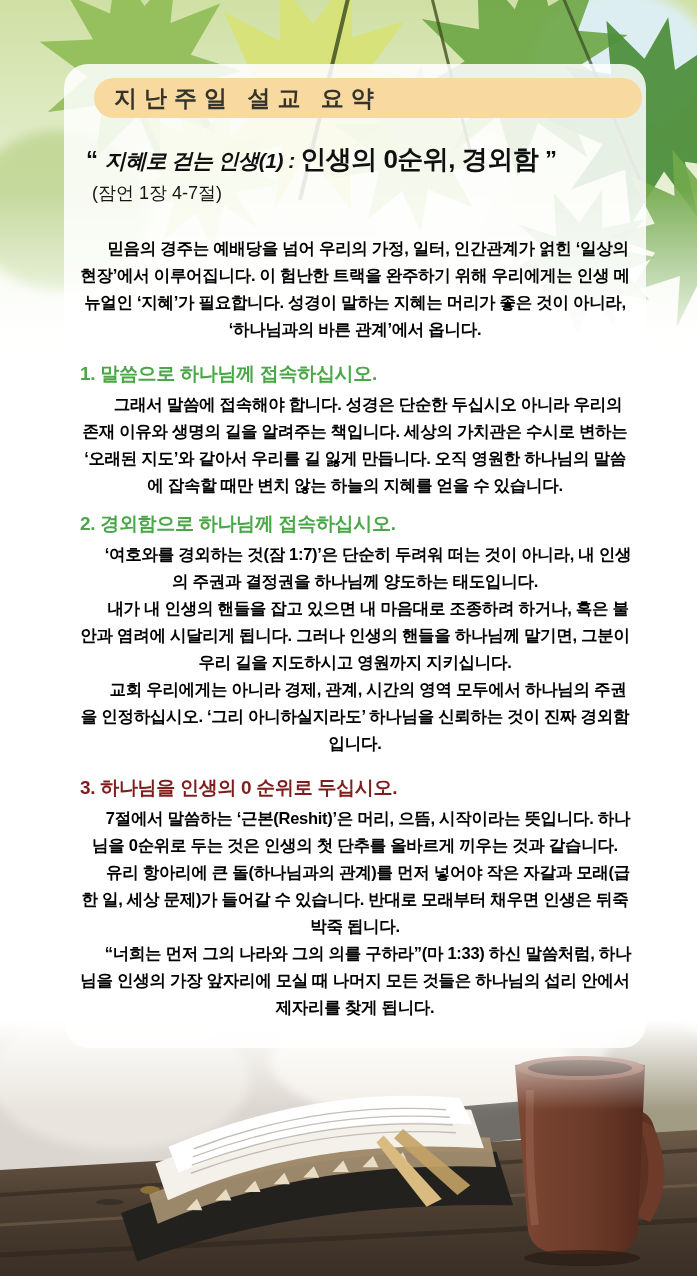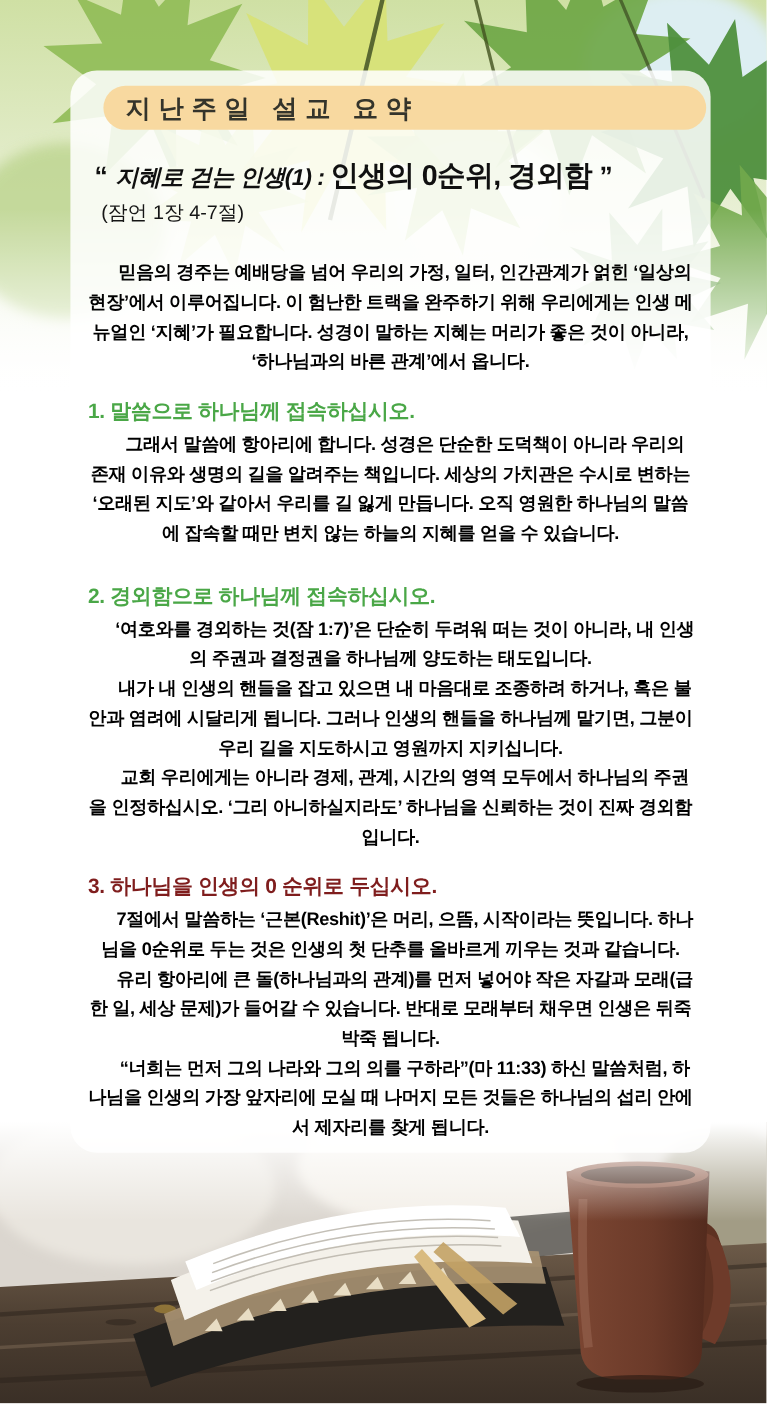--- a/index.html
+++ b/index.html
@@ -34,21 +34,21 @@
   .body-p{
     margin:0;text-indent:26px;font-size:16.5px;line-height:27px;
     font-weight:700;color:#000000;letter-spacing:-0.3px;text-align:center;
   }
   .intro-gap{margin-top:30px;}
   .closing-gap{margin-top:26px;}
   h3.sec{
     font-size:19px;font-weight:bold;margin:18px 0 4px 2px;
     letter-spacing:-0.3px;
   }
-  h3.gap-lg{margin-top:30px;}
+  h3.gap-lg{margin-top:12px;}
 </style>
 </head>
 <body>
 
 <div class="bg-top">
   <svg width="697" height="360" viewBox="0 0 697 360">
     <defs>
       <linearGradient id="skyg" x1="0" y1="0" x2="0" y2="1">
         <stop offset="0" stop-color="#cfe0a4"></stop>
         <stop offset="0.55" stop-color="#e9f0d6"></stop>
@@ -165,26 +165,26 @@
   </div>
 
   <div class="title-line">
     <span class="q">“ </span><span class="t1">지혜로 걷는 인생(1) : </span><span class="t2">인생의 0순위, 경외함</span><span class="q"> ”</span>
   </div>
   <div class="scripture">(잠언  1장 4-7절)</div>
 
   <p class="body-p intro-gap">믿음의 경주는 예배당을 넘어 우리의 가정, 일터, 인간관계가 얽힌 ‘일상의 현장’에서 이루어집니다.    이 험난한 트랙을 완주하기 위해 우리에게는 인생 메뉴얼인 ‘지혜’가 필요합니다.   성경이 말하는 지혜는 머리가 좋은 것이 아니라, ‘하나님과의 바른 관계’에서 옵니다.</p>
 
   <h3 class="sec" style="color: rgb(74, 167, 71);">1.   말씀으로 하나님께 접속하십시오.</h3>
-  <p class="body-p">그래서 말씀에 항아리에 합니다.  성경은 단순한 도덕책이 아니라 우리의 존재 이유와 생명의 길을 알려주는 책입니다.  세상의 가치관은 수시로 변하는 ‘오래된 지도’와 같아서 우리를 길 잃게 만듭니다.  오직 영원한 하나님의 말씀에 잡속할 때만 변치 않는 하늘의 지혜를 얻을 수 있습니다.</p>
+  <p class="body-p">그래서 말씀에 접속해야 합니다.  성경은 단순한 두십시오 아니라 우리의 존재 이유와 생명의 길을 알려주는 책입니다.  세상의 가치관은 수시로 변하는 ‘오래된 지도’와 같아서 우리를 길 잃게 만듭니다.  오직 영원한 하나님의 말씀에 잡속할 때만 변치 않는 하늘의 지혜를 얻을 수 있습니다.</p>
 
   <h3 class="sec gap-lg" style="color: rgb(74, 167, 71);">2.  경외함으로 하나님께 접속하십시오.</h3>
   <p class="body-p">‘여호와를 경외하는 것(잠 1:7)’은 단순히 두려워 떠는 것이 아니라, 내 인생의 주권과 결정권을 하나님께 양도하는 태도입니다.</p>
   <p class="body-p">내가 내 인생의 핸들을 잡고 있으면 내 마음대로 조종하려 하거나, 혹은 불안과 염려에 시달리게 됩니다.  그러나 인생의 핸들을 하나님께 맡기면,  그분이 우리 길을 지도하시고 영원까지 지키십니다.</p>
   <p class="body-p">교회 우리에게는 아니라 경제, 관계, 시간의 영역 모두에서 하나님의 주권을 인정하십시오.  ‘그리 아니하실지라도’ 하나님을 신뢰하는 것이 진짜 경외함입니다.</p>
 
   <h3 class="sec" style="color: #7f1d1d;">3.   하나님을 인생의 0 순위로 두십시오.</h3>
   <p class="body-p">7절에서 말씀하는 ‘근본(Reshit)’은 머리, 으뜸, 시작이라는 뜻입니다.  하나님을 0순위로 두는 것은 인생의 첫 단추를 올바르게 끼우는 것과 같습니다.</p>
   <p class="body-p">유리 항아리에 큰 돌(하나님과의 관계)를 먼저 넣어야 작은 자갈과 모래(급한 일, 세상 문제)가 들어갈 수 있습니다.  반대로 모래부터 채우면 인생은 뒤죽박죽 됩니다.</p>
-  <p class="body-p">“너희는 먼저 그의 나라와 그의 의를 구하라”(마 11:33) 하신 말씀처럼, 하나님을 인생의 가장 앞자리에 모실 때 나머지 모든 것들은 하나님의 섭리 안에서 제자리를 찾게 됩니다.</p>
+  <p class="body-p">“너희는 먼저 그의 나라와 그의 의를 구하라”(마 1:33) 하신 말씀처럼, 하나님을 인생의 가장 앞자리에 모실 때 나머지 모든 것들은 하나님의 섭리 안에서 제자리를 찾게 됩니다.</p>
 
   <p class="body-p closing-gap">인생의 위기는 돈이나 건강의 문제가 아니라,  하나님의 말씀이 들리지 않고 내 고집이 앞설 때 찾아옵니다.  이번 한 주간 세상의 소리를 잠시 멈추고, 말씀과 경외함으로 하나님께 0순위로 접속하십시오.  하나님이 주시는 지혜를 통해 무너진 관계가 회복되고, 인생의 실타래가 풀리는 은혜를 경험하시길 축원합니다.</p>
 </div>
 
 </body></html>

